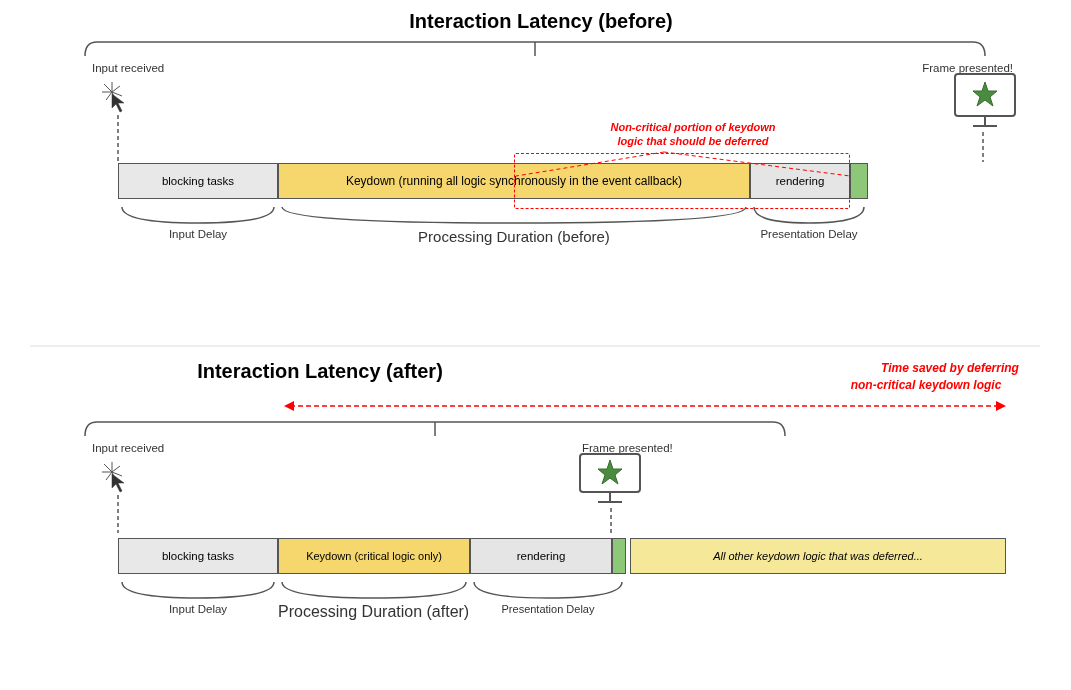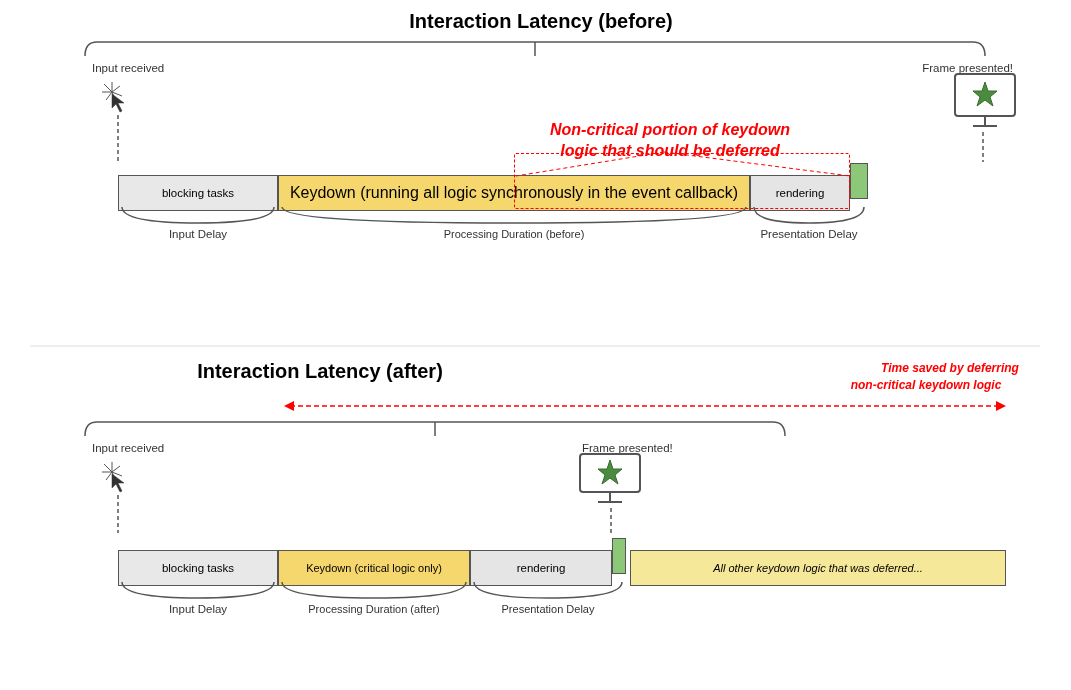--- a/index.html
+++ b/index.html
@@ -29,21 +29,20 @@
     }
 
     
     .block {
       height: 36px;
       display: flex;
       align-items: center;
       justify-content: center;
       font-size: 11.5px;
       border: 1.5px solid #555;
-      margin-top: 12px;
     }
 
     .block-gray {
       background: #e8e8e8;
     }
 
     .block-yellow {
       background: #f5d76e;
     }
 
@@ -137,47 +136,47 @@
 
     <polygon points="34,10 37,19 46,19 39,25 42,34 34,28 26,34 29,25 22,19 31,19" fill="#4a8c3f" stroke="#3a6c2f" stroke-width="1"></polygon>
   </svg>
 
   <svg style="position:absolute;top:122px;right:57px;width:2px;height:30px;">
     <line x1="1" y1="0" x2="1" y2="30" stroke="#555" stroke-width="1.5" stroke-dasharray="4,3"></line>
   </svg>
 
   <div class="block block-gray" style="position:absolute;top:153px;left:88px;width:160px;font-size:11.5px;">blocking tasks</div>
 
-  <div class="block block-yellow" style="position:absolute;top:153px;left:248px;width:472px;font-size:16px;padding:0 4px;text-align:center;">Keydown (running all logic synchronously in the event callback)</div>
+  <div class="block block-yellow" style="position:absolute;top:153px;left:248px;width:472px;font-size:12px;padding:0 4px;text-align:center;">Keydown (running all logic synchronously in the event callback)</div>
 
   <div class="block block-purple" style="position:absolute;top:153px;left:720px;width:100px;font-size:11.5px;">rendering</div>
 
   <div style="position:absolute;top:153px;left:820px;width:18px;height:36px;background:#8dc879;border:1.5px solid #555;"></div>
 
   <div class="dashed-red-box" style="top:143px;left:484px;width:336px;height:56px;"></div>
 
-  <div class="red-italic-label" style="top:110px;left:490px;width:300px;font-size:16px;">
+  <div class="red-italic-label" style="top:110px;left:513px;width:300px;font-size:11px;">
     <span style="white-space:pre-line;">Non-critical portion of keydown
 logic that should be deferred</span>
   </div>
 
   <svg style="position:absolute;top:110px;left:484px;width:340px;height:90px;pointer-events:none;">
     <line x1="150" y1="32" x2="2" y2="56" stroke="red" stroke-width="1" stroke-dasharray="4,3"></line>
     <line x1="150" y1="32" x2="336" y2="56" stroke="red" stroke-width="1" stroke-dasharray="4,3"></line>
   </svg>
 
   <svg style="position:absolute;top:193px;left:88px;width:160px;height:28px;">
     <path d="M 4 4 Q 4 20 80 20 Q 156 20 156 4" fill="none" stroke="#555" stroke-width="1.5"></path>
   </svg>
   <div style="position:absolute;top:218px;left:88px;width:160px;text-align:center;font-size:11.5px;color:#333;">Input Delay</div>
 
   <svg style="position:absolute;top:193px;left:248px;width:472px;height:28px;">
     <path d="M 4 4 Q 4 20 236 20 Q 468 20 468 4" fill="none" stroke="#555" stroke-width="1.5"></path>
   </svg>
-  <div style="position:absolute;top:218px;left:248px;width:472px;text-align:center;font-size:11px;color:#333;">Processing Duration (before)</div>
+  <div style="position:absolute;top:218px;left:248px;width:472px;text-align:center;font-size:15px;color:#333;">Processing Duration (before)</div>
 
   <svg style="position:absolute;top:193px;left:720px;width:118px;height:28px;">
     <path d="M 4 4 Q 4 20 59 20 Q 114 20 114 4" fill="none" stroke="#555" stroke-width="1.5"></path>
   </svg>
   <div style="position:absolute;top:218px;left:720px;width:118px;text-align:center;font-size:11.5px;color:#333;">Presentation Delay</div>
 
 </div>
 
 <svg style="position:absolute;top:345px;left:30px;width:1010px;height:2px;">
   <line x1="0" y1="1" x2="1010" y2="1" stroke="#ddd" stroke-width="1"></line>
@@ -249,20 +248,20 @@
   <div class="block block-yellow-light" style="position:absolute;top:178px;left:600px;width:376px;font-size:11px;padding:8px 8px;font-style:italic;">All other keydown logic that was deferred...</div>
 
   <svg style="position:absolute;top:218px;left:88px;width:160px;height:28px;">
     <path d="M 4 4 Q 4 20 80 20 Q 156 20 156 4" fill="none" stroke="#555" stroke-width="1.5"></path>
   </svg>
   <div style="position:absolute;top:243px;left:88px;width:160px;text-align:center;font-size:11.5px;color:#333;">Input Delay</div>
 
   <svg style="position:absolute;top:218px;left:248px;width:192px;height:28px;">
     <path d="M 4 4 Q 4 20 96 20 Q 188 20 188 4" fill="none" stroke="#555" stroke-width="1.5"></path>
   </svg>
-  <div style="position:absolute;top:243px;left:248px;width:192px;text-align:center;font-size:11px;color:#333;">Processing Duration (after)</div>
+  <div style="position:absolute;top:243px;left:248px;width:192px;text-align:left;font-size:16px;color:#333;">Processing Duration (after)</div>
 
   <svg style="position:absolute;top:218px;left:440px;width:156px;height:28px;">
     <path d="M 4 4 Q 4 20 78 20 Q 152 20 152 4" fill="none" stroke="#555" stroke-width="1.5"></path>
   </svg>
   <div style="position:absolute;top:243px;left:440px;width:156px;text-align:center;font-size:11px;color:#333;">Presentation Delay</div>
 
 </div>
 
 </body></html>

